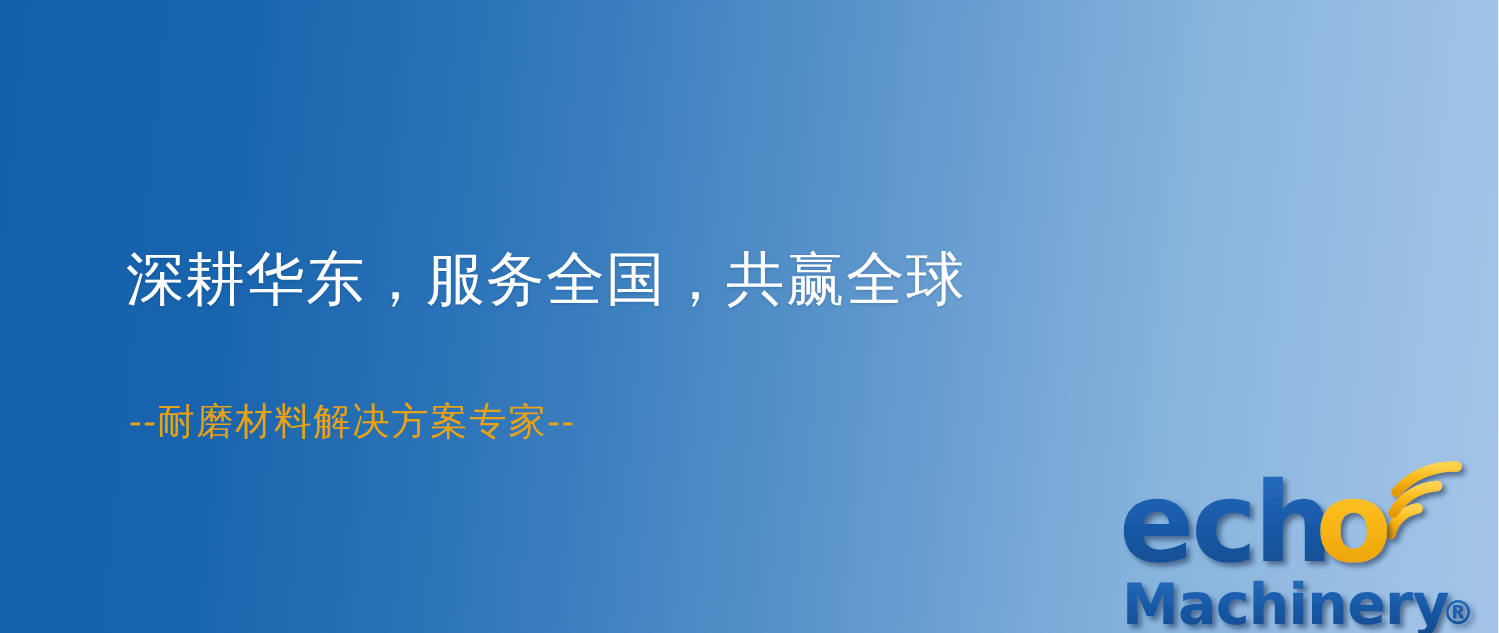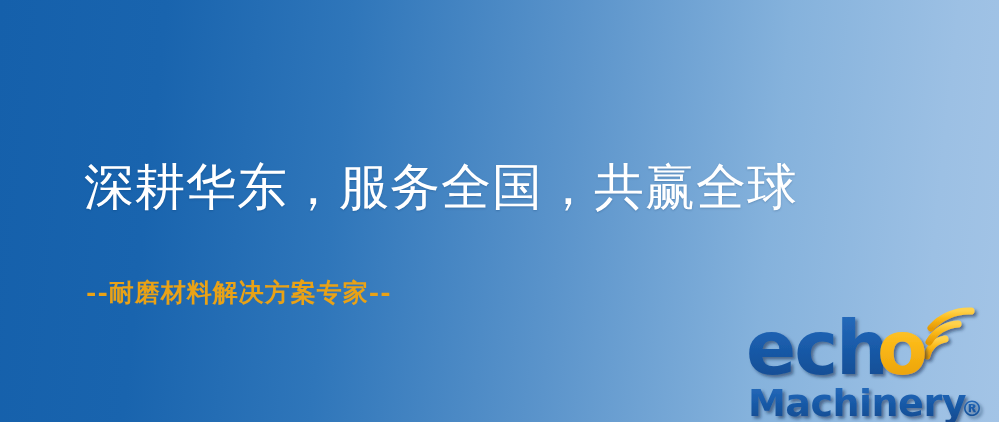--- a/index.html
+++ b/index.html
@@ -23,38 +23,38 @@
         #9cc0e4 92%,
         #a3c4e6 100%);
   }
 
   
   #headline {
     position: absolute;
     left: 84px;
     top: 152px;
     font-family: "DejaVu Serif", "Liberation Serif", serif;
-    font-size: 50px;
+    font-size: 39px;
     line-height: 70px;
     font-weight: 400;
     color: #ffffff;
     letter-spacing: 1px;
     white-space: nowrap;
     text-shadow: 0 1px 2px rgba(10, 50, 95, 0.25);
   }
 
   
   #subtitle {
     position: absolute;
     left: 86px;
-    top: 276px;
+    top: 264px;
     font-family: "DejaVu Serif", "Liberation Serif", serif;
     font-size: 25px;
     line-height: 34px;
-    font-weight: 700;
+    font-weight: 400;
     color: #e9a216;
     letter-spacing: 1px;
     white-space: nowrap;
   }
 
   
   #logo {
     position: absolute;
     left: 746px;
     top: 296px;

